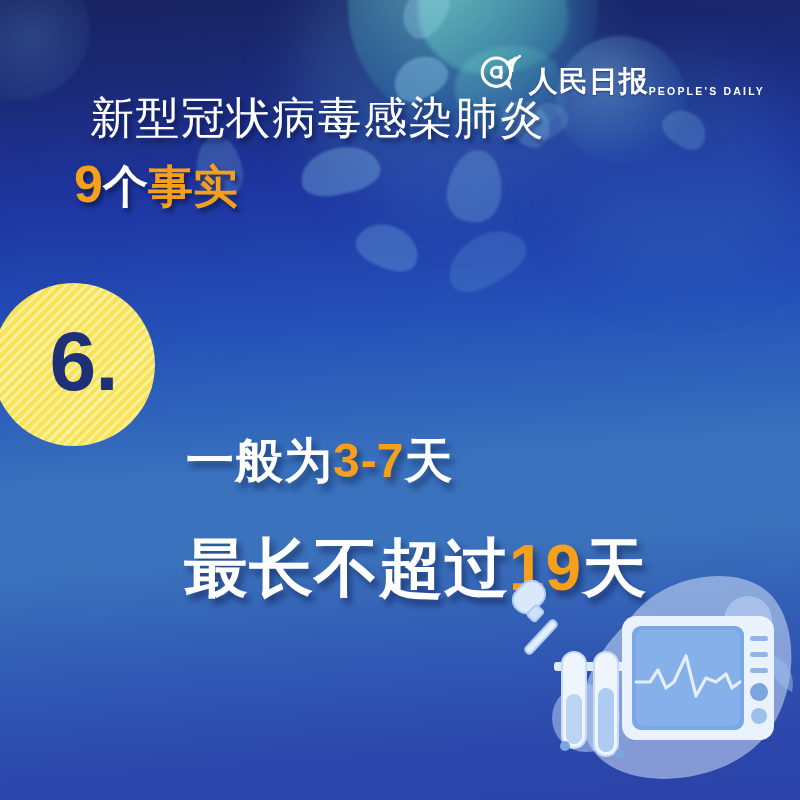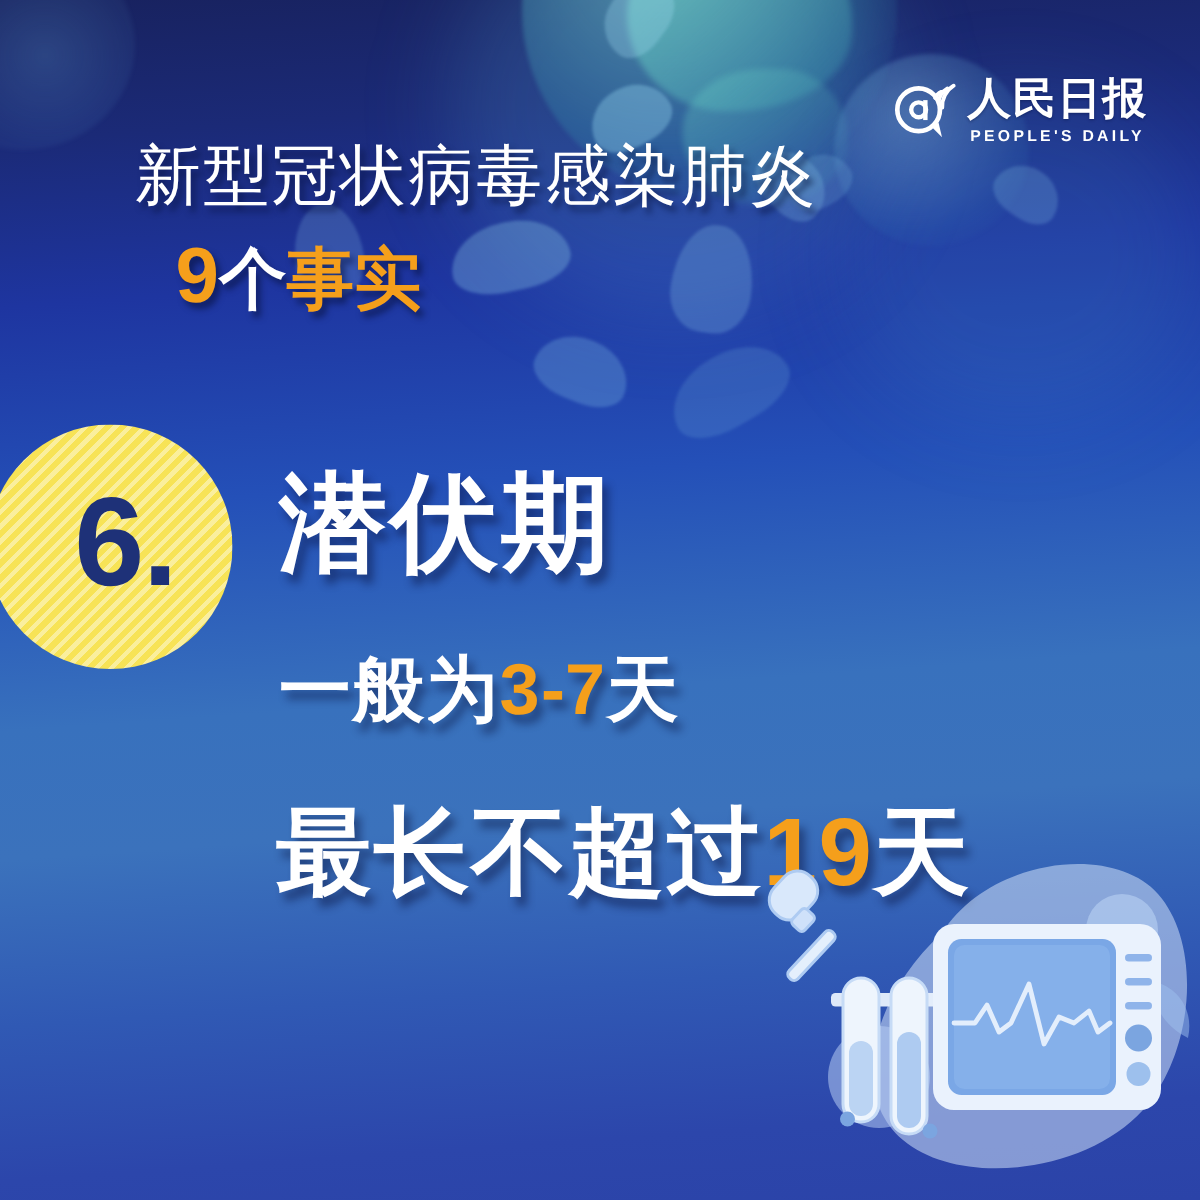--- a/index.html
+++ b/index.html
@@ -56,21 +56,21 @@
   
   .logo {
     position: absolute;
     top: 52px;
     right: 35px;
     display: flex;
     align-items: flex-end;
     gap: 6px;
   }
   .logo-at { width: 44px; height: 44px; display:block; }
-  .logo-right { display: flex; flex-direction: column; align-items: center; }
+  .logo-right { display: flex; flex-direction: row; align-items: flex-end; }
   .logo-cn {
     color: #ffffff;
     font-size: 29px;
     font-weight: bold;
     letter-spacing: 1px;
     line-height: 1;
     text-shadow: 0 1px 2px rgba(5,15,60,.45);
   }
   .logo-en {
     color: #ffffff;
@@ -98,21 +98,20 @@
     margin-left: 16px;
   }
   .headline-sub {
     margin-top: 18px;
     font-size: 45px;
     font-weight: bold;
     line-height: 1;
     letter-spacing: 0px;
     white-space: nowrap;
     text-shadow: 3px 4px 4px rgba(6,14,55,.55);
-    margin-left: 43px;
   }
   .orange { color: #f59f1b; }
   .white  { color: #ffffff; }
   .num-big { font-size: 52px; }
 
   
   .badge {
     position: absolute;
     left: -8px;
     top: 283px;
@@ -234,21 +233,20 @@
     <div class="headline-main">新型冠状病毒感染肺炎</div>
     <div class="headline-sub">
       <span class="orange num-big">9</span><span class="white">个</span><span class="orange">事实</span>
     </div>
   </div>
 
   <div class="badge">
     <span class="badge-text">6.</span>
   </div>
 
-  <div class="line-1">潜伏期</div>
 
   <div class="line-2">
     <span class="white">一般为</span><span class="orange">3</span><span class="orange dash">-</span><span class="orange">7</span><span class="white">天</span>
   </div>
 
   <div class="line-3">
     <span class="white">最长不超过</span><span class="orange">19</span><span class="white">天</span>
   </div>
 
   <svg class="illo" viewBox="0 0 290 230">

